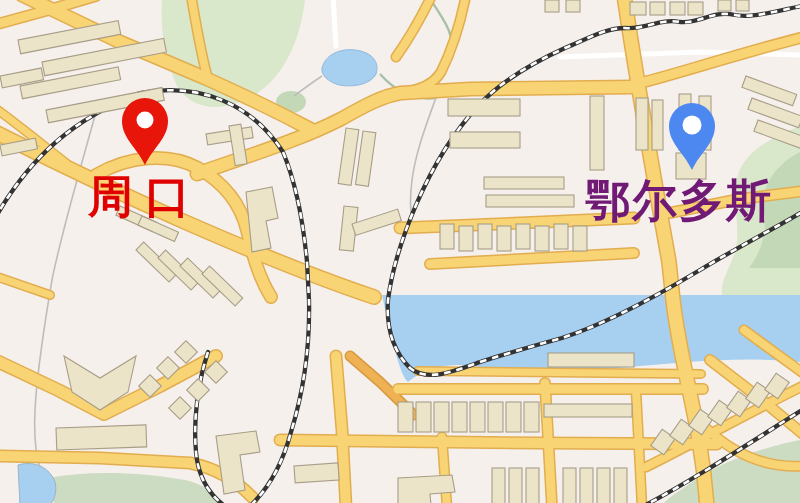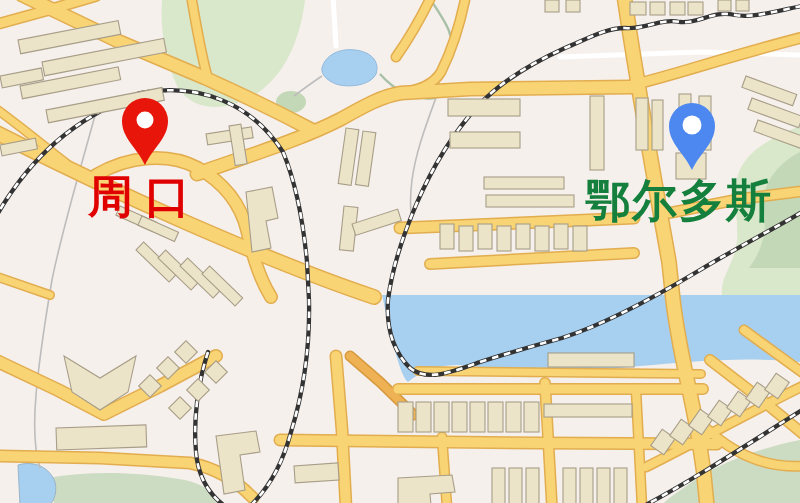--- a/index.html
+++ b/index.html
@@ -2,21 +2,21 @@
 <html><head>
 <meta charset="utf-8">
 <style>
   html,body{margin:0;padding:0;background:#ffffff;}
   .stage{position:relative;width:800px;height:503px;overflow:hidden;
          font-family:"Liberation Sans",sans-serif;background:#f6f0ec;}
   .stage svg{position:absolute;left:0;top:0;}
   .place-label{position:absolute;font-weight:bold;line-height:1;white-space:nowrap;
                font-family:"Liberation Sans",sans-serif;}
   .origin-label{left:88px;top:174px;font-size:45px;color:#e00000;letter-spacing:12px;}
-  .dest-label{left:585px;top:178px;font-size:45px;color:#15803d;letter-spacing:2px;}
+  .dest-label{left:585px;top:178px;font-size:45px;color:#701a75;letter-spacing:2px;}
   .banner{position:absolute;left:0;top:295px;width:800px;height:58px;
           background:rgba(80,80,222,0.82);display:flex;align-items:center;
           padding-left:27px;box-sizing:border-box;}
   .banner-text{color:#ffffff;font-size:25px;letter-spacing:0.5px;
                font-family:"Liberation Serif",serif;}
   
   .rc{fill:none;stroke:#e2ad4f;stroke-linecap:round;stroke-linejoin:round;}
   .rf{fill:none;stroke:#f8d474;stroke-linecap:round;stroke-linejoin:round;}
   .rfo{fill:none;stroke:#eeb254;stroke-linecap:round;stroke-linejoin:round;}
   .rco{fill:none;stroke:#d89a3e;stroke-linecap:round;stroke-linejoin:round;}

